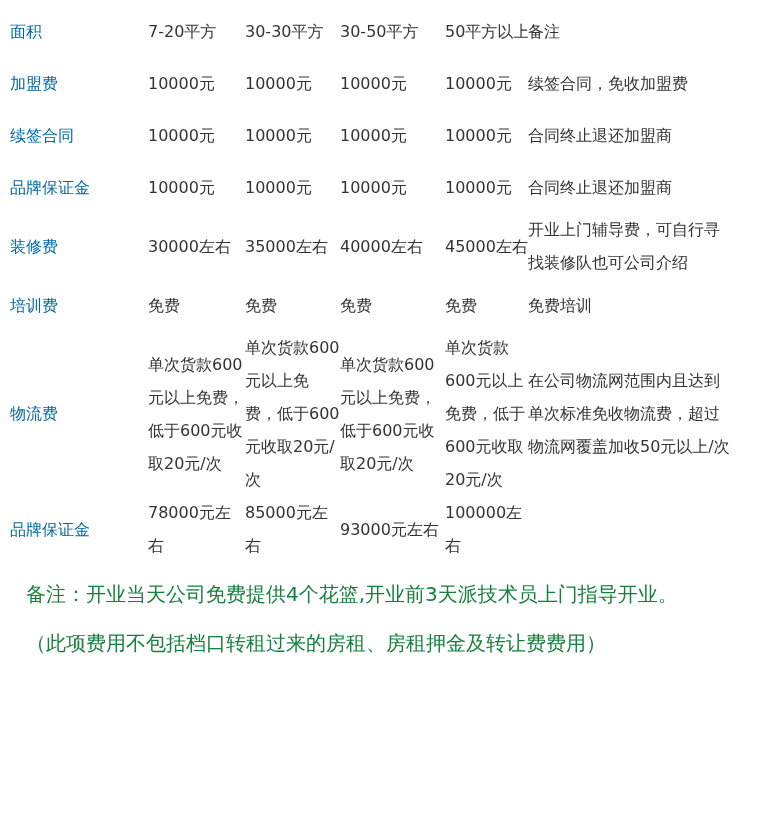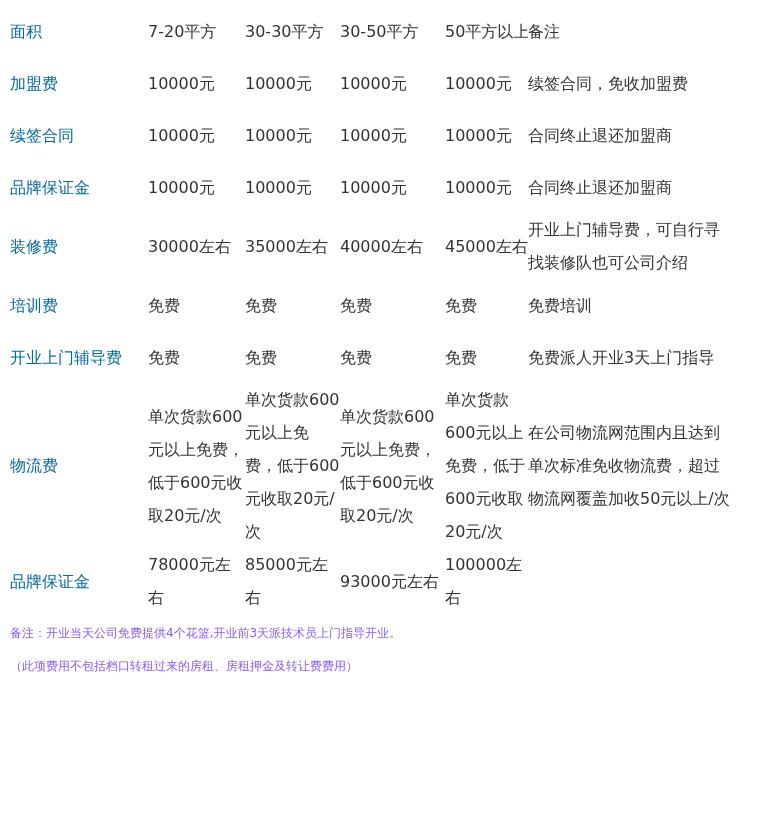--- a/index.html
+++ b/index.html
@@ -37,25 +37,25 @@
     color: #0369a1;
     margin-left: 6px;
   }
   tr.hdr th {
     white-space: nowrap;
   }
   .footer {
     margin: 3px 0 0 10px;
   }
   .footer p {
-    margin: 0;
+    margin: 16px;
     padding: 0;
     line-height: 33px;
-    font-size: 12px;
-    color: #8b5cf6;
+    font-size: 20px;
+    color: #15803d;
   }
 </style>
 </head>
 <body>
 
 <div class="page">
 
   <table class="fee-table">
     <colgroup>
       <col style="width:138px">
@@ -116,28 +116,20 @@
     <tr>
       <th class="lbl">培训费</th>
       <td>免费</td>
       <td>免费</td>
       <td>免费</td>
       <td>免费</td>
       <td>免费培训</td>
     </tr>
 
 
-    <tr>
-      <th class="lbl">开业上门辅导费</th>
-      <td>免费</td>
-      <td>免费</td>
-      <td>免费</td>
-      <td>免费</td>
-      <td>免费派人开业3天上门指导</td>
-    </tr>
 
     <tr>
       <th class="lbl">物流费</th>
       <td>单次货款600元以上免费，低于600元收取20元/次</td>
       <td>单次货款600元以上免费，低于600元收取20元/次</td>
       <td>单次货款600元以上免费，低于600元收取20元/次</td>
       <td>单次货款600元以上免费，低于600元收取20元/次</td>
       <td>在公司物流网范围内且达到单次标准免收物流费，超过物流网覆盖加收50元以上/次</td>
     </tr>
 

